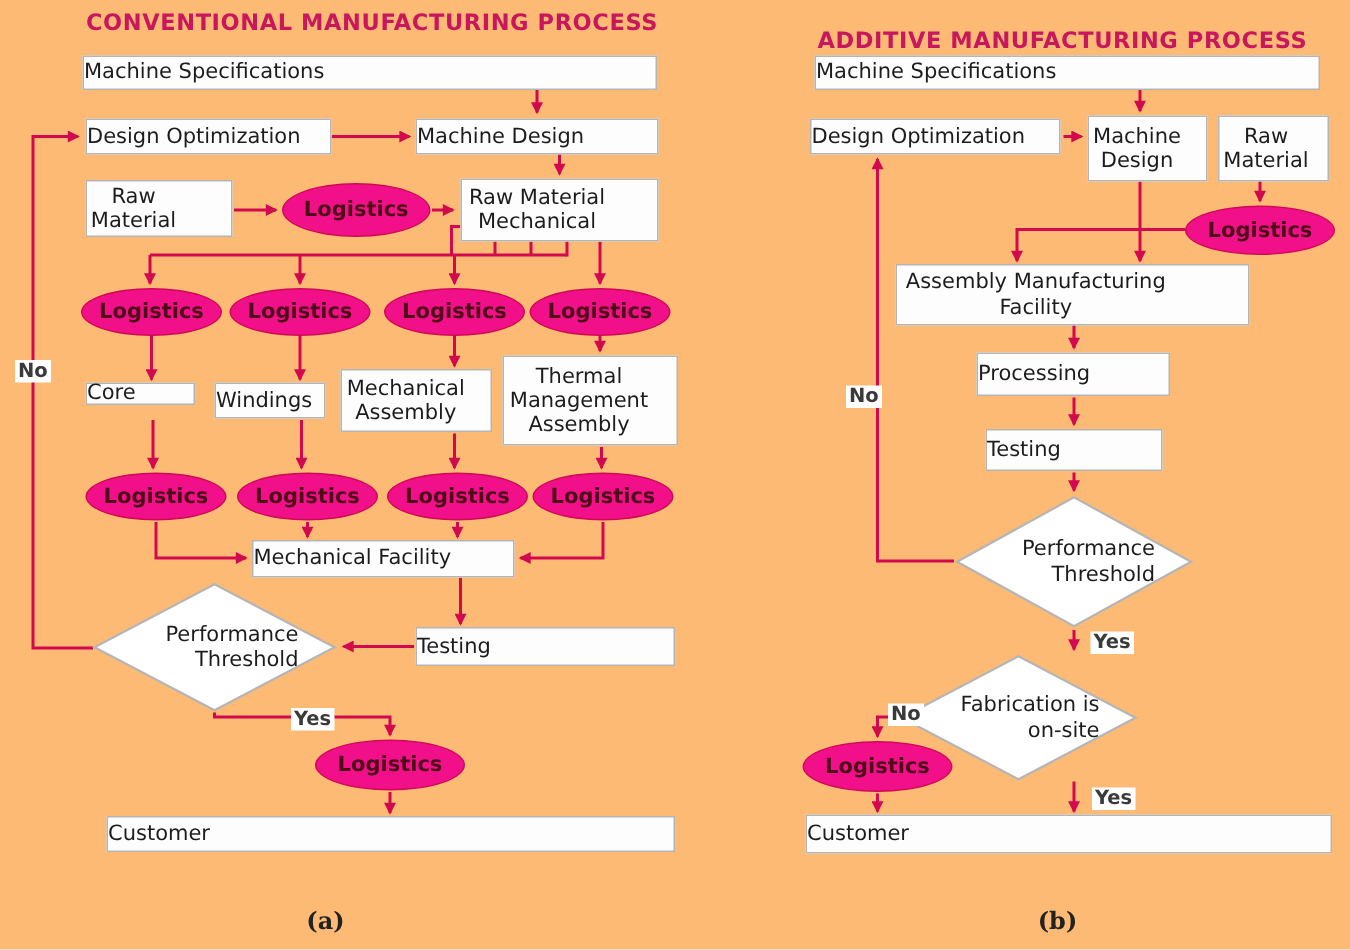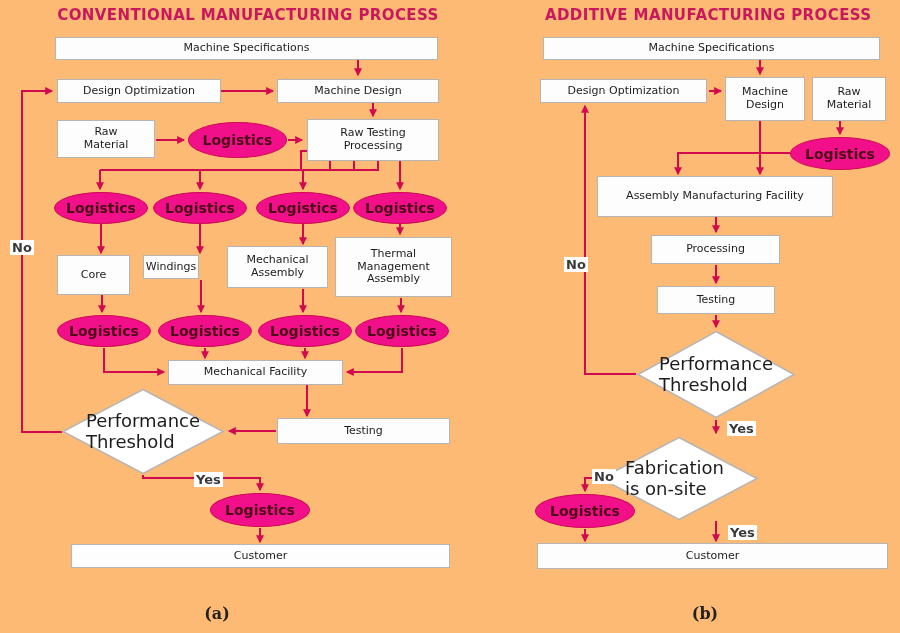--- a/index.html
+++ b/index.html
@@ -3,31 +3,31 @@
 <meta charset="utf-8">
 <style>
   html,body{margin:0;padding:0;background:#ffffff;}
   #stage{position:relative;width:900px;height:633px;background:#fdba74;overflow:hidden;
          font-family:"DejaVu Sans","Liberation Sans",sans-serif;}
   #wires{position:absolute;left:0;top:0;z-index:0;}
   .ed{stroke:#d2094f;stroke-width:2;fill:none;}
   .title{position:absolute;z-index:2;font-size:15px;font-weight:bold;color:#c9175e;
          letter-spacing:0.4px;text-align:center;white-space:nowrap;}
   .box{position:absolute;z-index:1;background:#fdfdfd;border:1.5px solid #b5b5b5;
-       box-sizing:border-box;display:flex;align-items:center;justify-content:center;
-       text-align:center;font-size:11px;color:#1c1c1c;line-height:1.15;}
+       box-sizing:border-box;display:flex;align-items:center;justify-content:flex-start;
+       text-align:center;font-size:14px;color:#1c1c1c;line-height:1.15;}
   .lbl{display:inline-block;}
   .nw{white-space:nowrap;}
   .ellipse{position:absolute;z-index:1;background:#f2108a;border:1.5px solid #cf0a55;
        border-radius:50%;box-sizing:border-box;display:flex;align-items:center;
        justify-content:center;font-size:14px;font-weight:600;color:#4d0d16;}
   .diamond{position:absolute;z-index:1;}
   .diamond svg{position:absolute;left:0;top:0;}
   .dl{position:absolute;left:0;top:0;right:0;bottom:0;display:flex;align-items:center;
-      justify-content:center;text-align:left;font-size:18px;color:#1c1c1c;
+      justify-content:center;text-align:right;font-size:14px;color:#1c1c1c;
       line-height:1.15;padding:0 26px;}
   .elabel{position:absolute;z-index:3;font-size:13px;font-weight:700;color:#3a3a3a;
       background:#ffffff;line-height:1;padding:1px 2px;}
   .caption{position:absolute;z-index:2;font-family:"DejaVu Serif","Liberation Serif",serif;
       font-size:16px;font-weight:700;color:#222;text-align:center;}
 </style>
 </head>
 <body>
 
 <div id="stage">
@@ -101,33 +101,33 @@
       <span class="lbl nw">Machine Design</span>
       </div>
 
     <div class="box" style="left:57px;top:120px;width:98px;height:38px;">
       <span class="lbl" style="max-width:62px;">Raw Material</span>
       </div>
 
     <div class="ellipse" style="left:188px;top:122px;width:99px;height:36px;">Logistics</div>
 
     <div class="box" style="left:307px;top:119px;width:132px;height:42px;">
-      <span class="lbl" style="max-width:100px;">Raw Testing Processing</span>
+      <span class="lbl" style="max-width:100px;">Raw Material Mechanical</span>
       </div>
 
     <div class="ellipse" style="left:54px;top:192px;width:94px;height:32px;">Logistics</div>
     <div class="ellipse" style="left:153px;top:192px;width:94px;height:32px;">Logistics</div>
     <div class="ellipse" style="left:256px;top:192px;width:94px;height:32px;">Logistics</div>
     <div class="ellipse" style="left:353px;top:192px;width:94px;height:32px;">Logistics</div>
 
-    <div class="box" style="left:57px;top:255px;width:73px;height:40px;">
+    <div class="box" style="left:57px;top:255px;width:73px;height:15px;">
       <span class="lbl nw">Core</span>
       </div>
 
-    <div class="box" style="left:143px;top:255px;width:56px;height:24px;">
+    <div class="box" style="left:143px;top:255px;width:74px;height:24px;">
       <span class="lbl nw">Windings</span>
       </div>
 
     <div class="box" style="left:227px;top:246px;width:101px;height:42px;">
       <span class="lbl" style="max-width:85px;">Mechanical Assembly</span>
       </div>
 
     <div class="box" style="left:335px;top:237px;width:117px;height:60px;">
       <span class="lbl" style="max-width:100px;">Thermal Management Assembly</span>
       </div>
@@ -158,21 +158,21 @@
       <span class="lbl nw">Customer</span>
       </div>
 
     <span class="elabel" style="left:10px;top:240px;">No</span>
     <span class="elabel" style="left:194px;top:472px;">Yes</span>
 
     <div class="caption" style="left:187px;top:604px;width:60px;">(a)</div>
   </div>
 
   <div>
-    <div class="title" style="left:545px;top:6px;width:290px;">ADDITIVE MANUFACTURING PROCESS</div>
+    <div class="title" style="left:545px;top:18px;width:290px;">ADDITIVE MANUFACTURING PROCESS</div>
 
     <div class="box" style="left:543px;top:37px;width:337px;height:23px;">
       <span class="lbl nw">Machine Specifications</span>
       </div>
 
     <div class="box" style="left:540px;top:79px;width:167px;height:24px;">
       <span class="lbl nw">Design Optimization</span>
       </div>
 
     <div class="box" style="left:725px;top:77px;width:80px;height:44px;">

